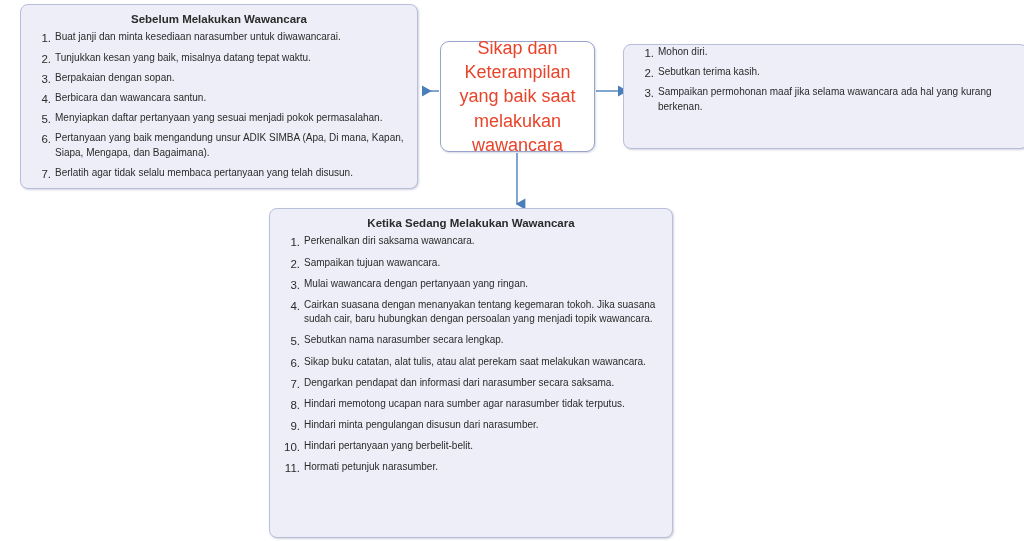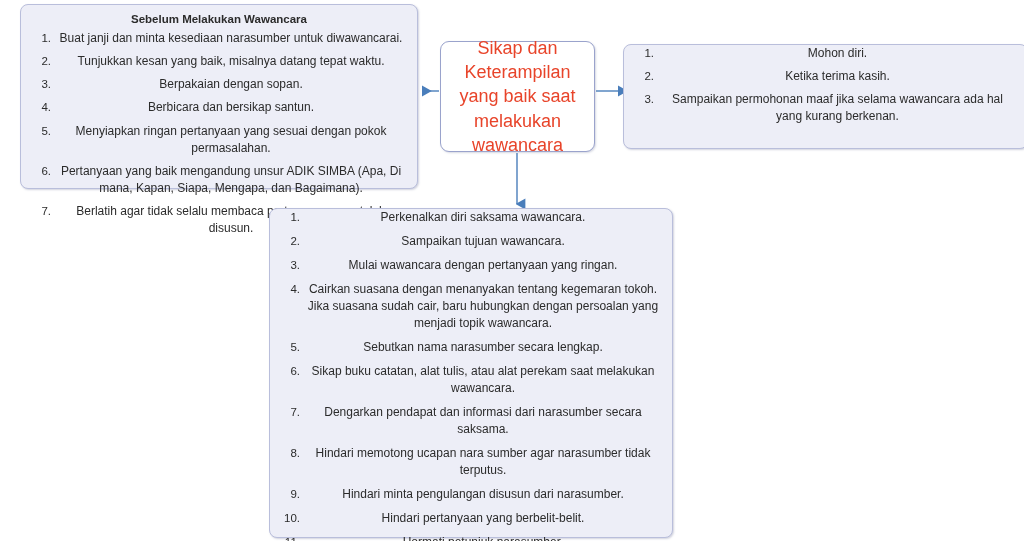--- a/index.html
+++ b/index.html
@@ -44,26 +44,25 @@
     line-height: 1.25;
   }
   ol.items {
     margin: 0;
     padding: 0 10px 8px 10px;
     list-style: none;
     counter-reset: li;
   }
   ol.items > li {
     position: relative;
-    font-size: 12px;
+    font-size: 10px;
     color: #2b2b2b;
     line-height: 1.42;
     padding: 0 0 6px 24px;
     counter-increment: li;
-    text-align: center;
   }
   ol.items > li::before {
     content: counter(li) ".";
     position: absolute;
     left: 2px;
     top: 0;
     width: 18px;
     text-align: right;
     font-size: 11.5px;
     color: #2b2b2b;
@@ -135,40 +134,41 @@
     <line x1="584" y1="91" x2="606" y2="91" stroke="#4a7ebb" stroke-width="1.4" marker-end="url(#arrR)"></line>
     <line x1="505" y1="153" x2="505" y2="204" stroke="#4a7ebb" stroke-width="1.4" marker-end="url(#arrD)"></line>
   </svg>
 
   <div class="box" id="box-before">
     <div class="box-title">Sebelum Melakukan Wawancara</div>
     <ol class="items">
       <li>Buat janji dan minta kesediaan narasumber untuk diwawancarai.</li>
       <li>Tunjukkan kesan yang baik, misalnya datang tepat waktu.</li>
       <li>Berpakaian dengan sopan.</li>
-      <li>Berbicara dan bersikap santun.</li>
-      <li>Menyiapkan ringan pertanyaan yang sesuai dengan pokok permasalahan.</li>
+      <li>Berbicara dan wawancara santun.</li>
+      <li>Menyiapkan daftar pertanyaan yang sesuai menjadi pokok permasalahan.</li>
       <li>Pertanyaan yang baik mengandung unsur ADIK SIMBA (Apa, Di mana, Kapan, Siapa, Mengapa, dan Bagaimana).</li>
       <li>Berlatih agar tidak selalu membaca pertanyaan yang telah disusun.</li>
     </ol>
   </div>
 
   <div class="box" id="box-center">
     <div class="center-text">Sikap dan Keterampilan yang baik saat melakukan wawancara</div>
   </div>
 
   <div class="box" id="box-after">
     <ol class="items">
       <li>Mohon diri.</li>
-      <li>Ketika terima kasih.</li>
+      <li>Sebutkan terima kasih.</li>
       <li>Sampaikan permohonan maaf jika selama wawancara ada hal yang kurang berkenan.</li>
     </ol>
   </div>
 
   <div class="box" id="box-during">
+    <div class="box-title">Ketika Sedang Melakukan Wawancara</div>
     <ol class="items">
       <li>Perkenalkan diri saksama wawancara.</li>
       <li>Sampaikan tujuan wawancara.</li>
       <li>Mulai wawancara dengan pertanyaan yang ringan.</li>
       <li>Cairkan suasana dengan menanyakan tentang kegemaran tokoh. Jika suasana sudah cair, baru hubungkan dengan persoalan yang menjadi topik wawancara.</li>
       <li>Sebutkan nama narasumber secara lengkap.</li>
       <li>Sikap buku catatan, alat tulis, atau alat perekam saat melakukan wawancara.</li>
       <li>Dengarkan pendapat dan informasi dari narasumber secara saksama.</li>
       <li>Hindari memotong ucapan nara sumber agar narasumber tidak terputus.</li>
       <li>Hindari minta pengulangan disusun dari narasumber.</li>

